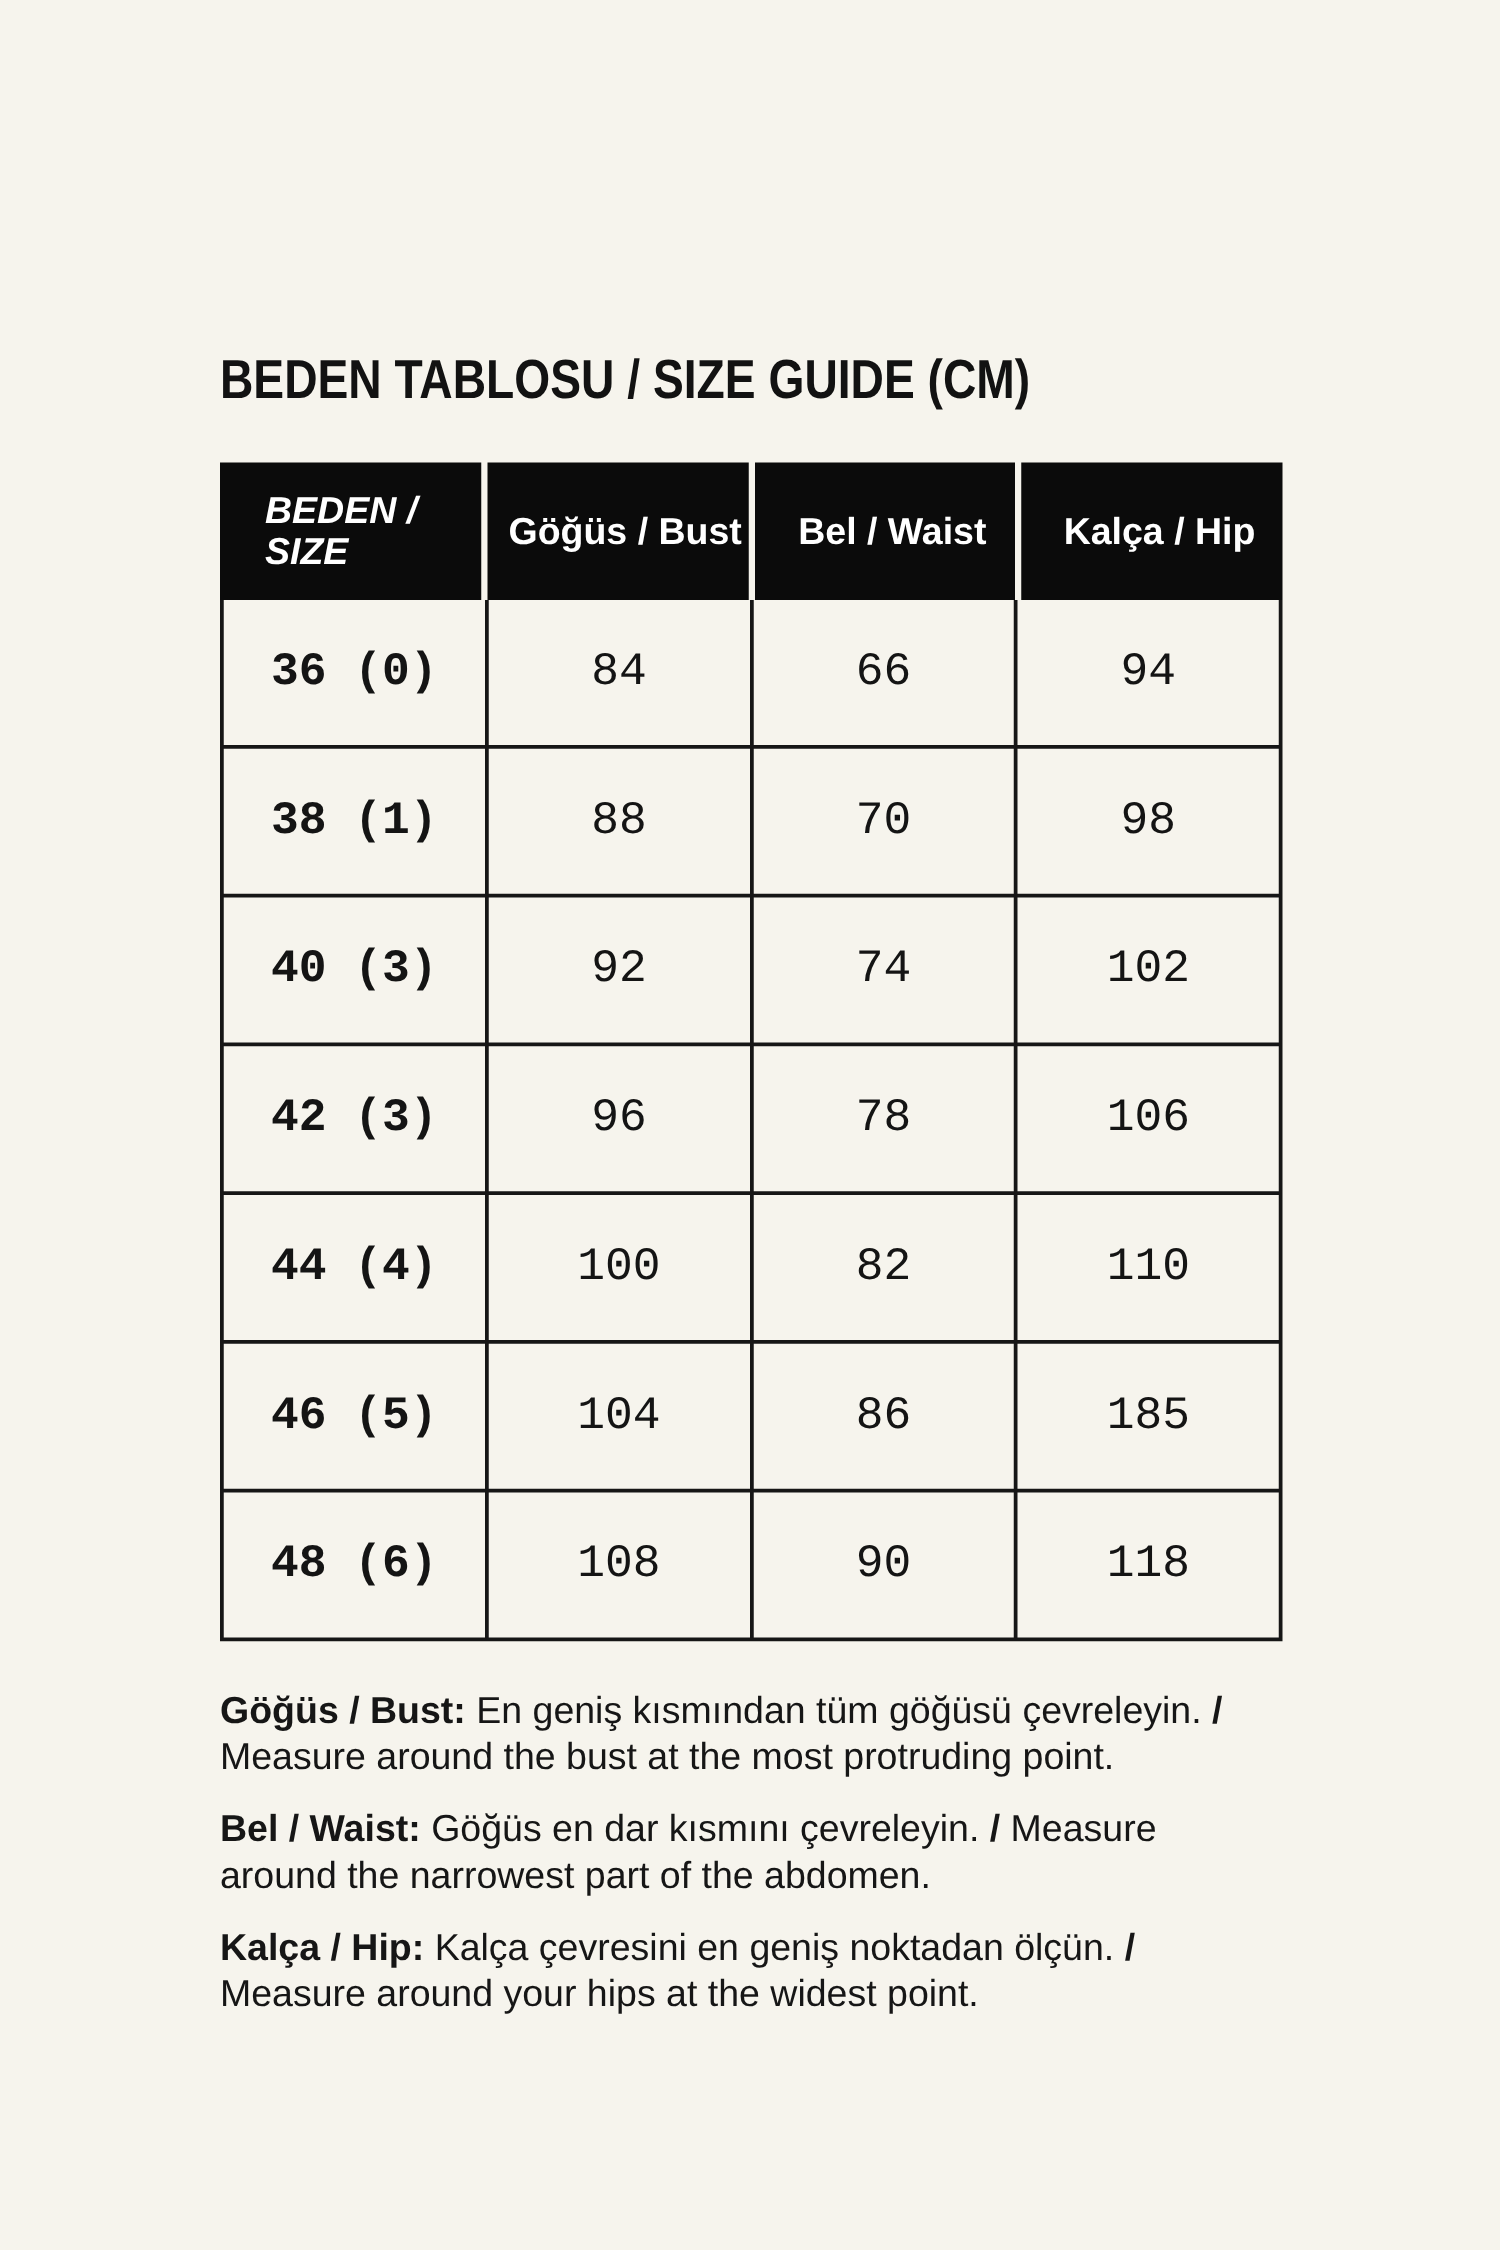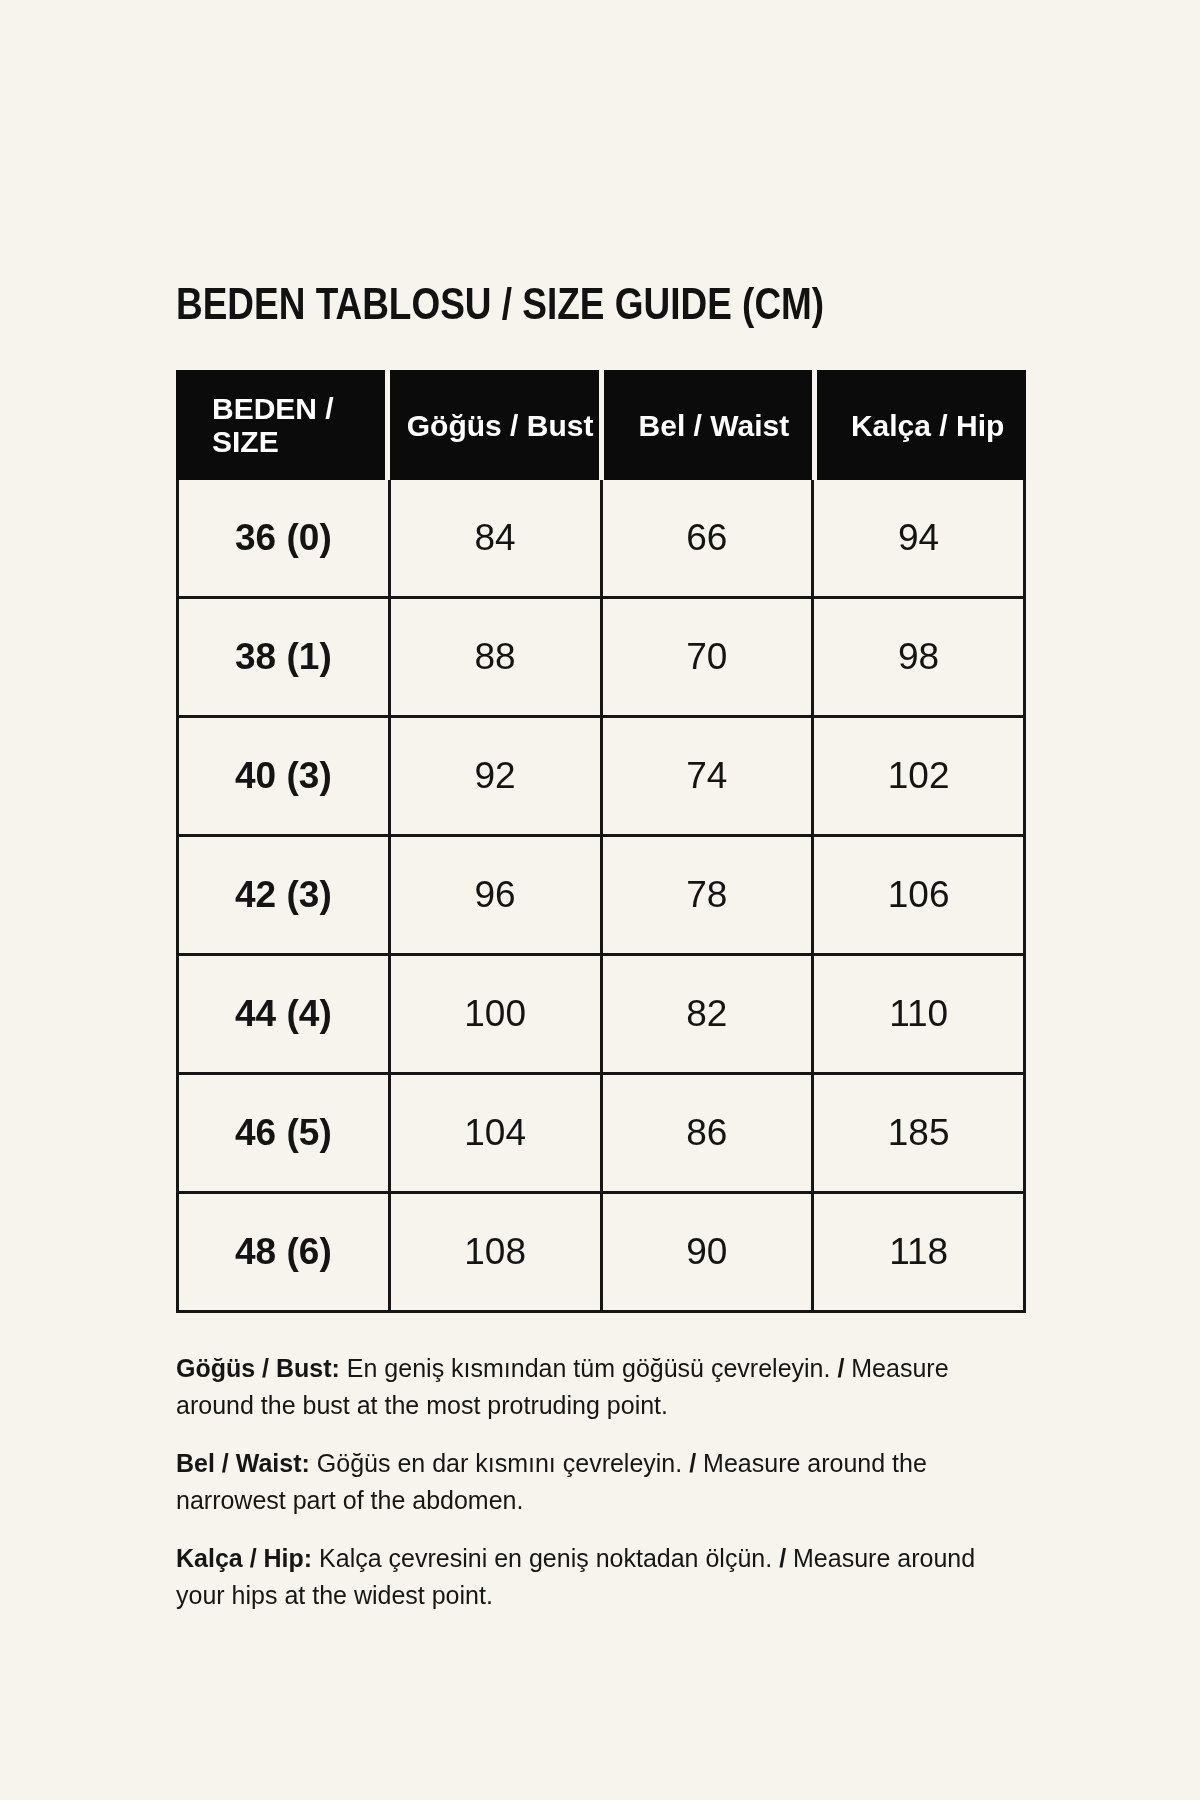--- a/index.html
+++ b/index.html
@@ -49,48 +49,50 @@
     align-items: center;
     justify-content: center;
     text-align: center;
     line-height: 33px;
     padding-left: 12px;
   }
   .th.th-size {
     justify-content: flex-start;
     text-align: left;
     padding-left: 36px;
+    font-style: italic;
   }
   .th-size .line { display: block; }
 
   .tbody {
     background: #161616;
     display: grid;
     grid-template-columns: repeat(4, 1fr);
     gap: 3px;
     padding: 0 3px 3px 3px;
     grid-auto-rows: 116px;
   }
   .trow { display: contents; }
   .td {
     background: #F6F4ED;
     display: flex;
     align-items: center;
     justify-content: center;
     font-size: 37px;
     color: #141414;
+    font-family: Liberation Mono, monospace;
   }
   .td.td-size { font-weight: bold; }
 
   .notes {
     position: absolute;
     left: 176px;
     top: 1350px;
     width: 825px;
-    font-size: 25px;
+    font-size: 30px;
     line-height: 37px;
     color: #161616;
   }
   .note { margin: 0 0 21px 0; }
   .note strong { font-weight: bold; }
 </style>
 </head>
 <body>
 
 <h1 class="page-title">BEDEN TABLOSU / SIZE GUIDE (CM)</h1>

